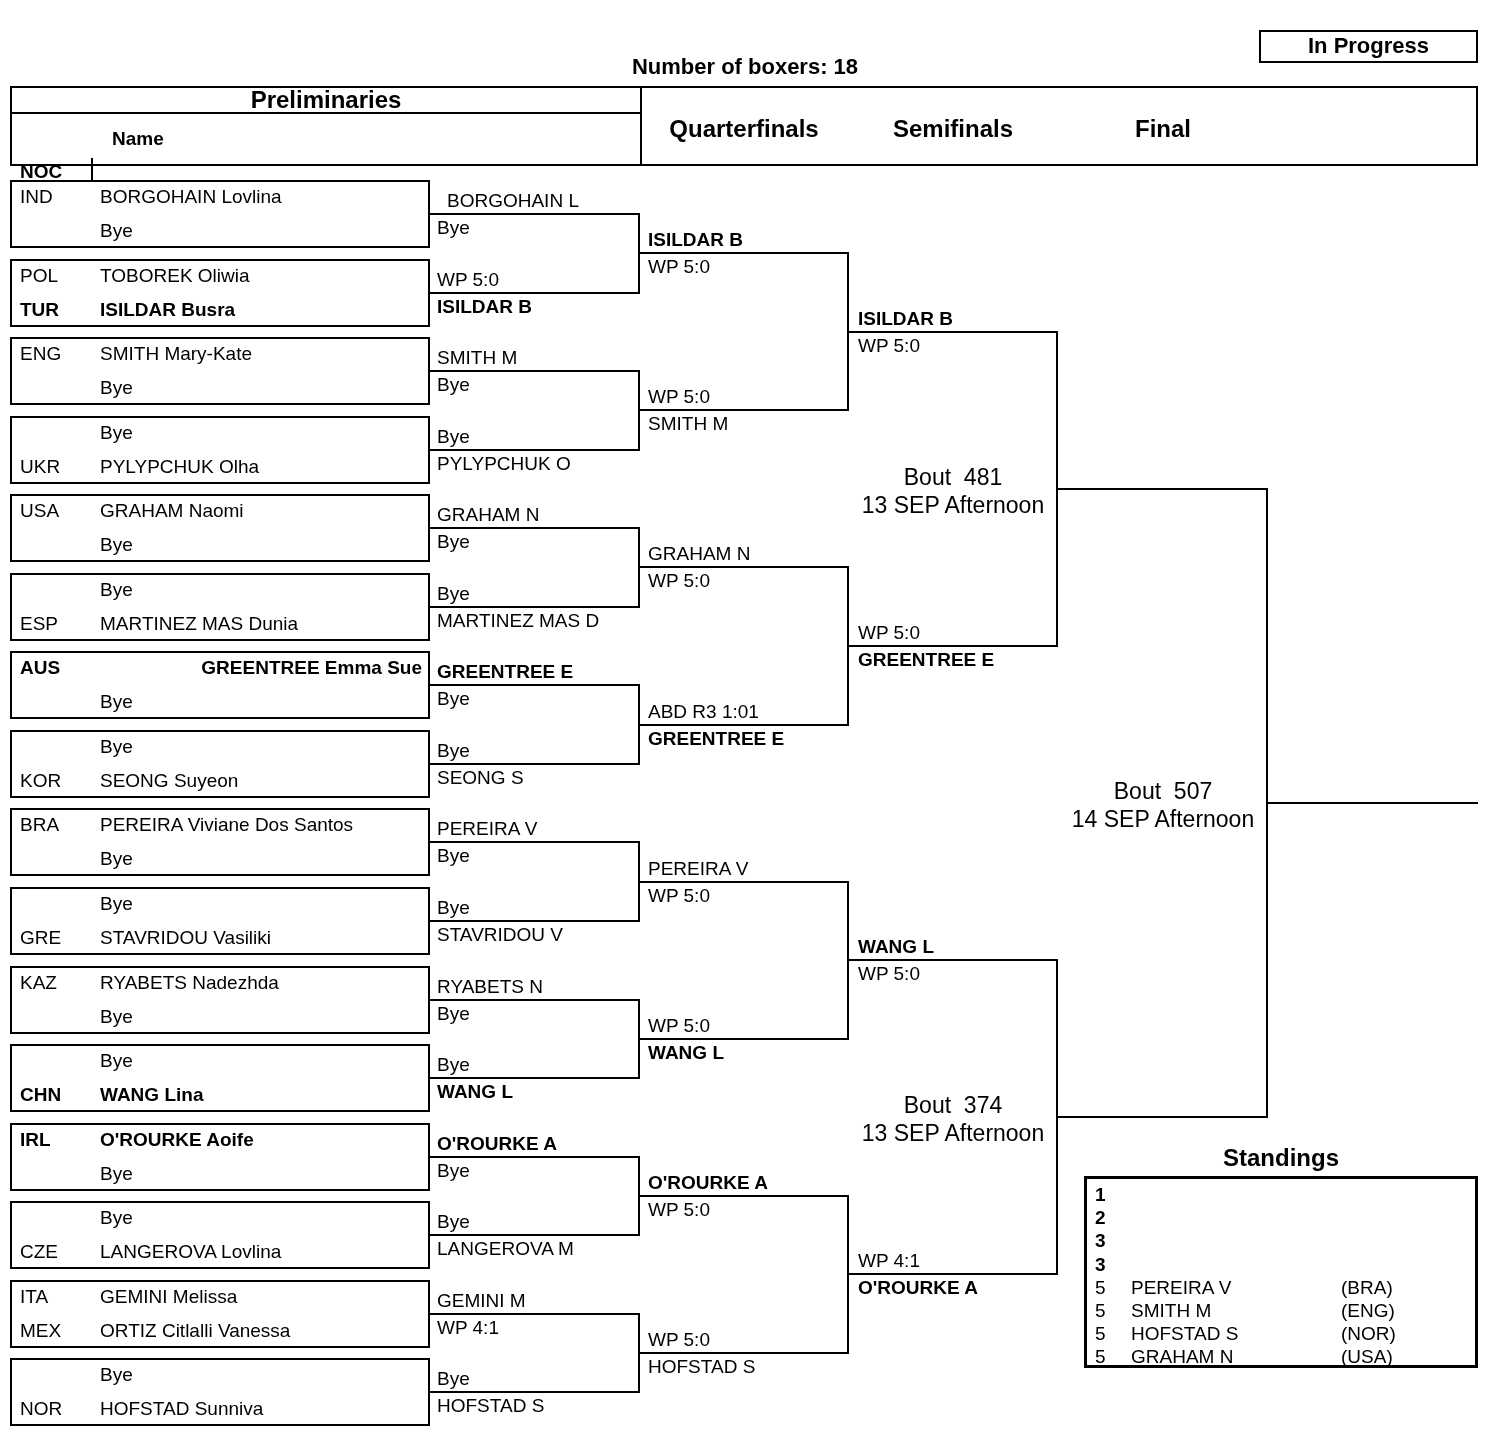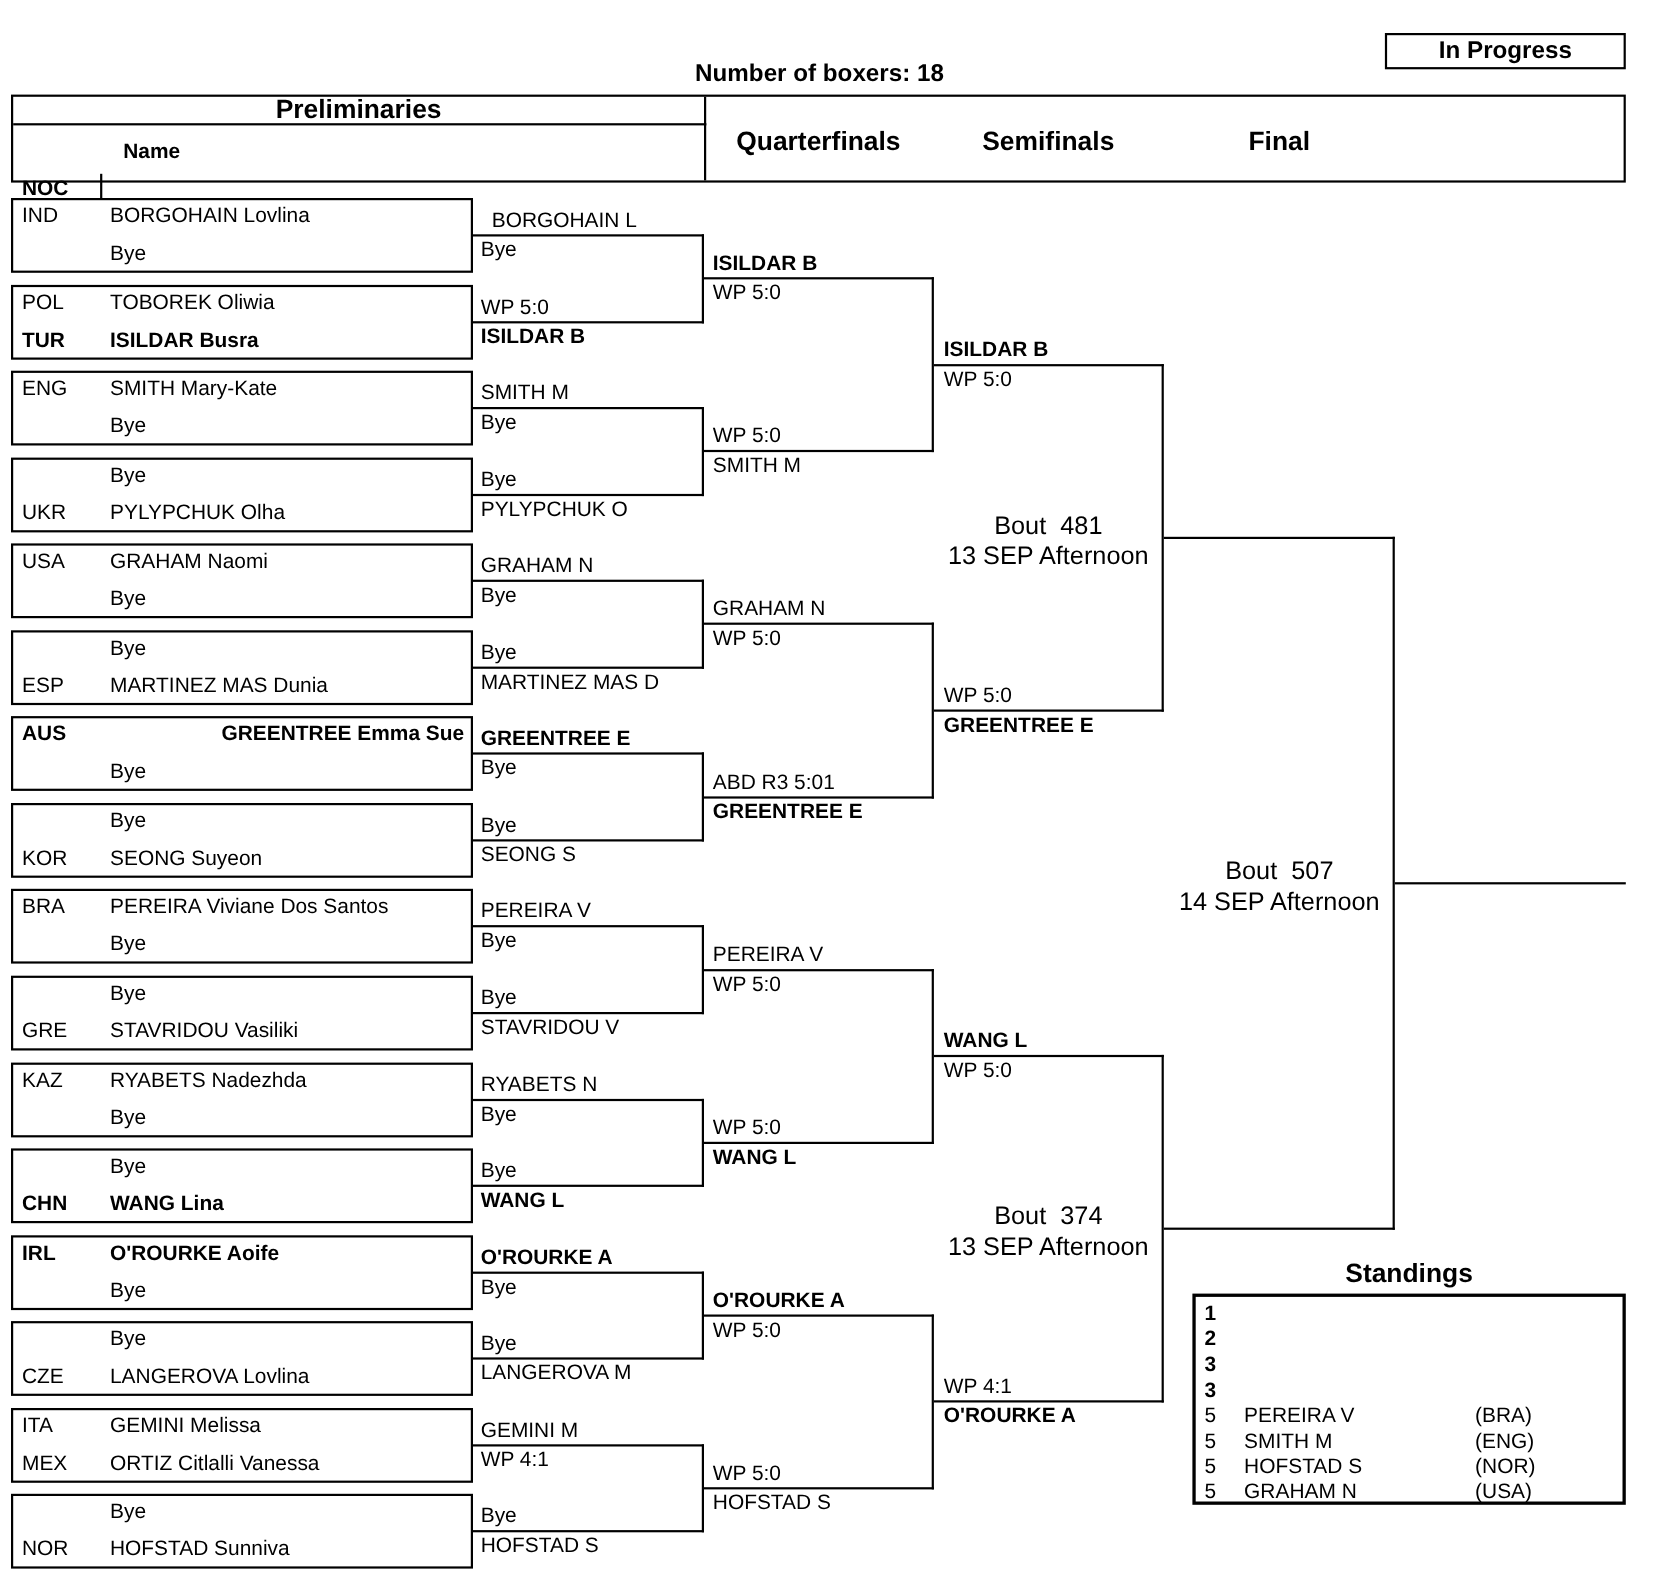--- a/index.html
+++ b/index.html
@@ -177,21 +177,21 @@
       <div class="abs t19 b" style="left: 648px; top: 229px; width: 205px;">ISILDAR B</div>
       <div class="abs t19" style="left: 648px; top: 256px; width: 205px;">WP 5:0</div>
       <div class="ln" style="left: 640px; top: 409px; width: 209px; height: 2px;"></div>
       <div class="abs t19" style="left: 648px; top: 386px; width: 205px;">WP 5:0</div>
       <div class="abs t19" style="left: 648px; top: 413px; width: 205px;">SMITH M</div>
       <div class="ln" style="left: 847px; top: 252px; width: 2px; height: 159px;"></div>
       <div class="ln" style="left: 640px; top: 566px; width: 209px; height: 2px;"></div>
       <div class="abs t19" style="left: 648px; top: 543px; width: 205px;">GRAHAM N</div>
       <div class="abs t19" style="left: 648px; top: 570px; width: 205px;">WP 5:0</div>
       <div class="ln" style="left: 640px; top: 724px; width: 209px; height: 2px;"></div>
-      <div class="abs t19" style="left: 648px; top: 701px; width: 205px;">ABD R3 5:01</div>
+      <div class="abs t19" style="left: 648px; top: 701px; width: 205px;">ABD R3 1:01</div>
       <div class="abs t19 b" style="left: 648px; top: 728px; width: 205px;">GREENTREE E</div>
       <div class="ln" style="left: 847px; top: 566px; width: 2px; height: 160px;"></div>
       <div class="ln" style="left: 640px; top: 881px; width: 209px; height: 2px;"></div>
       <div class="abs t19" style="left: 648px; top: 858px; width: 205px;">PEREIRA V</div>
       <div class="abs t19" style="left: 648px; top: 885px; width: 205px;">WP 5:0</div>
       <div class="ln" style="left: 640px; top: 1038px; width: 209px; height: 2px;"></div>
       <div class="abs t19" style="left: 648px; top: 1015px; width: 205px;">WP 5:0</div>
       <div class="abs t19 b" style="left: 648px; top: 1042px; width: 205px;">WANG L</div>
       <div class="ln" style="left: 847px; top: 881px; width: 2px; height: 159px;"></div>
       <div class="ln" style="left: 640px; top: 1195px; width: 209px; height: 2px;"></div>

